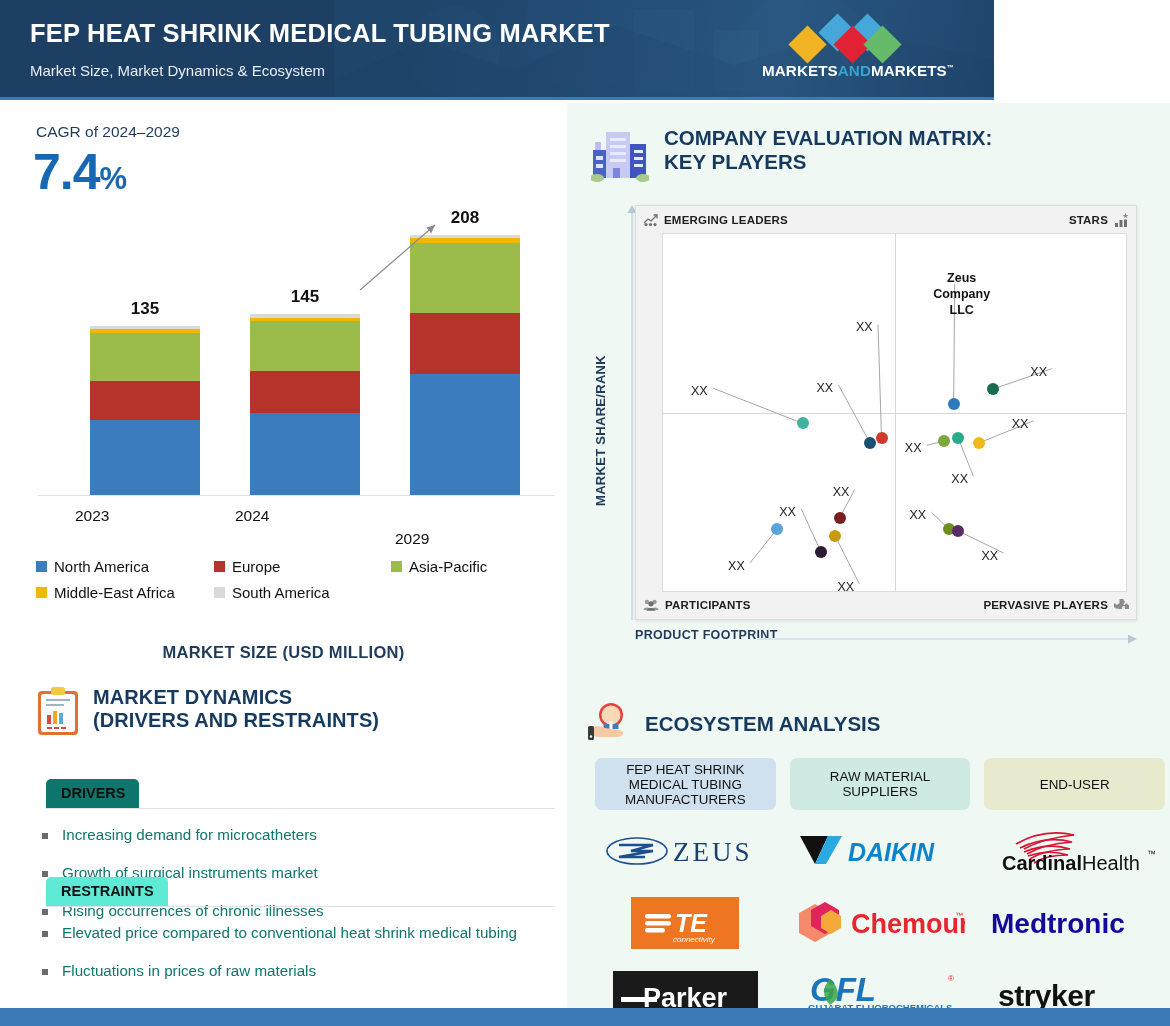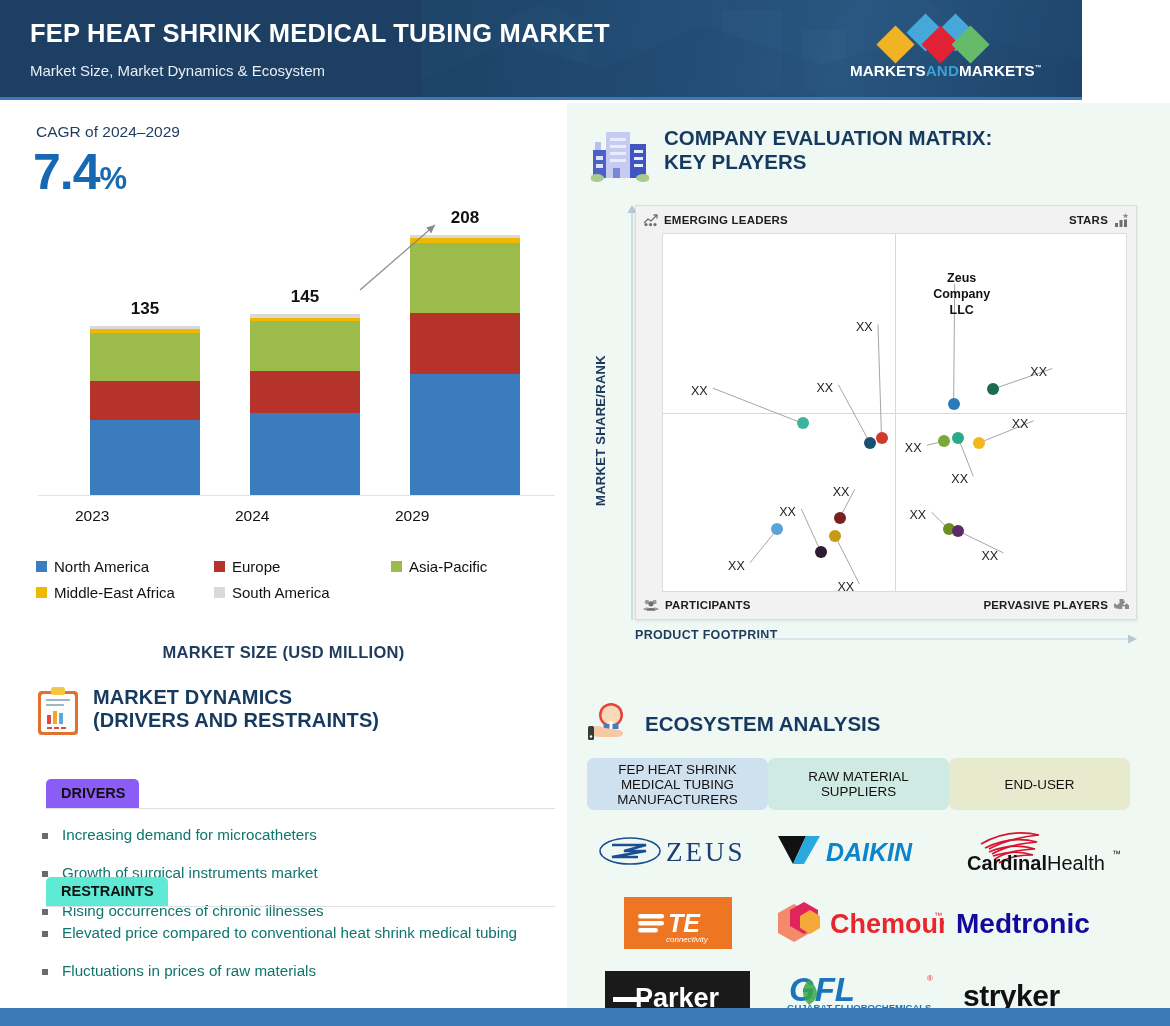--- a/index.html
+++ b/index.html
@@ -5,21 +5,21 @@
   * { box-sizing: border-box; margin: 0; padding: 0; }
   body {
     width: 1170px; height: 1026px;
     font-family: "Liberation Sans", sans-serif;
     background: #ffffff;
     overflow: hidden;
     position: relative;
   }
   
   .header {
-    position: absolute; left: 0; top: 0; width: 1082px; height: 100px;
+    position: absolute; left: 0; top: 0; width: 994px; height: 100px;
     background: linear-gradient(100deg, #1d3f63 0%, #1d3f63 42%, #234b72 62%, #2b5780 78%, #1e4066 100%);
     overflow: hidden;
   }
   .header-deco {
     position: absolute; right: 0; top: 0; width: 660px; height: 100px;
     opacity: .30;
   }
   .header-title {
     position: absolute; left: 30px; top: 19px;
     color: #ffffff; font-size: 25.5px; font-weight: bold; letter-spacing: .2px;
@@ -138,21 +138,21 @@
   .y-arrow { position: absolute; left: 20px; top: 0; width: 10px; height: 415px; }
   .x-axis-title {
     position: absolute; left: 28px; top: 423px;
     font-size: 12.5px; font-weight: bold; color: #1f3b5c; letter-spacing: .3px;
   }
   .x-arrow { position: absolute; left: 150px; top: 429px; width: 380px; height: 10px; }
 
   
   .eco-head { position: absolute; left: 20px; top: 598px; display: flex; align-items: center; }
   .eco-title { margin-left: 12px; font-size: 20.5px; font-weight: bold; color: #163a5f; }
-  .eco-cols { position: absolute; left: 20px; top: 655px; width: 570px; display: flex; gap: 0; }
+  .eco-cols { position: absolute; left: 28px; top: 655px; width: 570px; display: flex; gap: 14px; }
   .eco-col { width: 181px; }
   .eco-colhead {
     height: 52px; border-radius: 7px;
     display: flex; align-items: center; justify-content: center; text-align: center;
     font-size: 13.4px; color: #111; line-height: 1.12; padding: 0 6px; font-weight: normal;
   }
   .eco-logos { margin-top: 14px; display: flex; flex-direction: column; align-items: center; gap: 18px; }
   .logobox { height: 54px; display: flex; align-items: center; justify-content: center; }
 
   
@@ -230,21 +230,21 @@
           <path d="M0,0 L7,3.2 L0,6.4 z" fill="#8a8a8a"></path>
         </marker>
       </defs>
       <line x1="330" y1="95" x2="405" y2="30" stroke="#8a8a8a" stroke-width="1.2" marker-end="url(#ah)"></line>
     </svg>
   <div class="bar-total" style="left: 45px; top: 104.25px;">135</div>
       <div class="xtick" style="left: 45px;">2023</div>
       <div class="bar-total" style="left: 205px; top: 91.75px;">145</div>
       <div class="xtick" style="left: 205px;">2024</div>
       <div class="bar-total" style="left: 365px; top: 13px;">208</div>
-      <div class="xtick" style="left: 365px;">2029</div>
+      <div class="xtick" style="left: 365px; margin-top: 23px;">2029</div>
     </div>
 
   <div class="legend">
     <div class="legend-row">
       <span class="legend-item w1">
         <span class="legend-swatch" style="background:#3a7cbd"></span>
         <span>North America</span>
       </span>
       <span class="legend-item w2">
         <span class="legend-swatch" style="background:#b5332b"></span>
@@ -284,21 +284,21 @@
         <rect x="18" y="41" width="5" height="2" fill="#e0473f"></rect>
         <rect x="25" y="41" width="5" height="2" fill="#e0473f"></rect>
       </svg>
     </span>
     <span class="md-title">
       <span>MARKET DYNAMICS</span><br>
       <span>(DRIVERS AND RESTRAINTS)</span>
     </span>
   </div>
 
-  <div class="tabchip" style="left:46px; top:676px; background:#8b5cf6;">
+  <div class="tabchip" style="left:46px; top:676px; background:#0f766e;">
     <span>DRIVERS</span>
   </div>
   <div class="tabrule" style="left:46px; top:705px; width:509px;"></div>
 
   <div class="bullets" style="left:42px; top:722px; width:505px;">
     <div class="bullet">
         <span class="sq"></span>
         <span>Increasing demand for microcatheters</span>
       </div>
     <div class="bullet">

